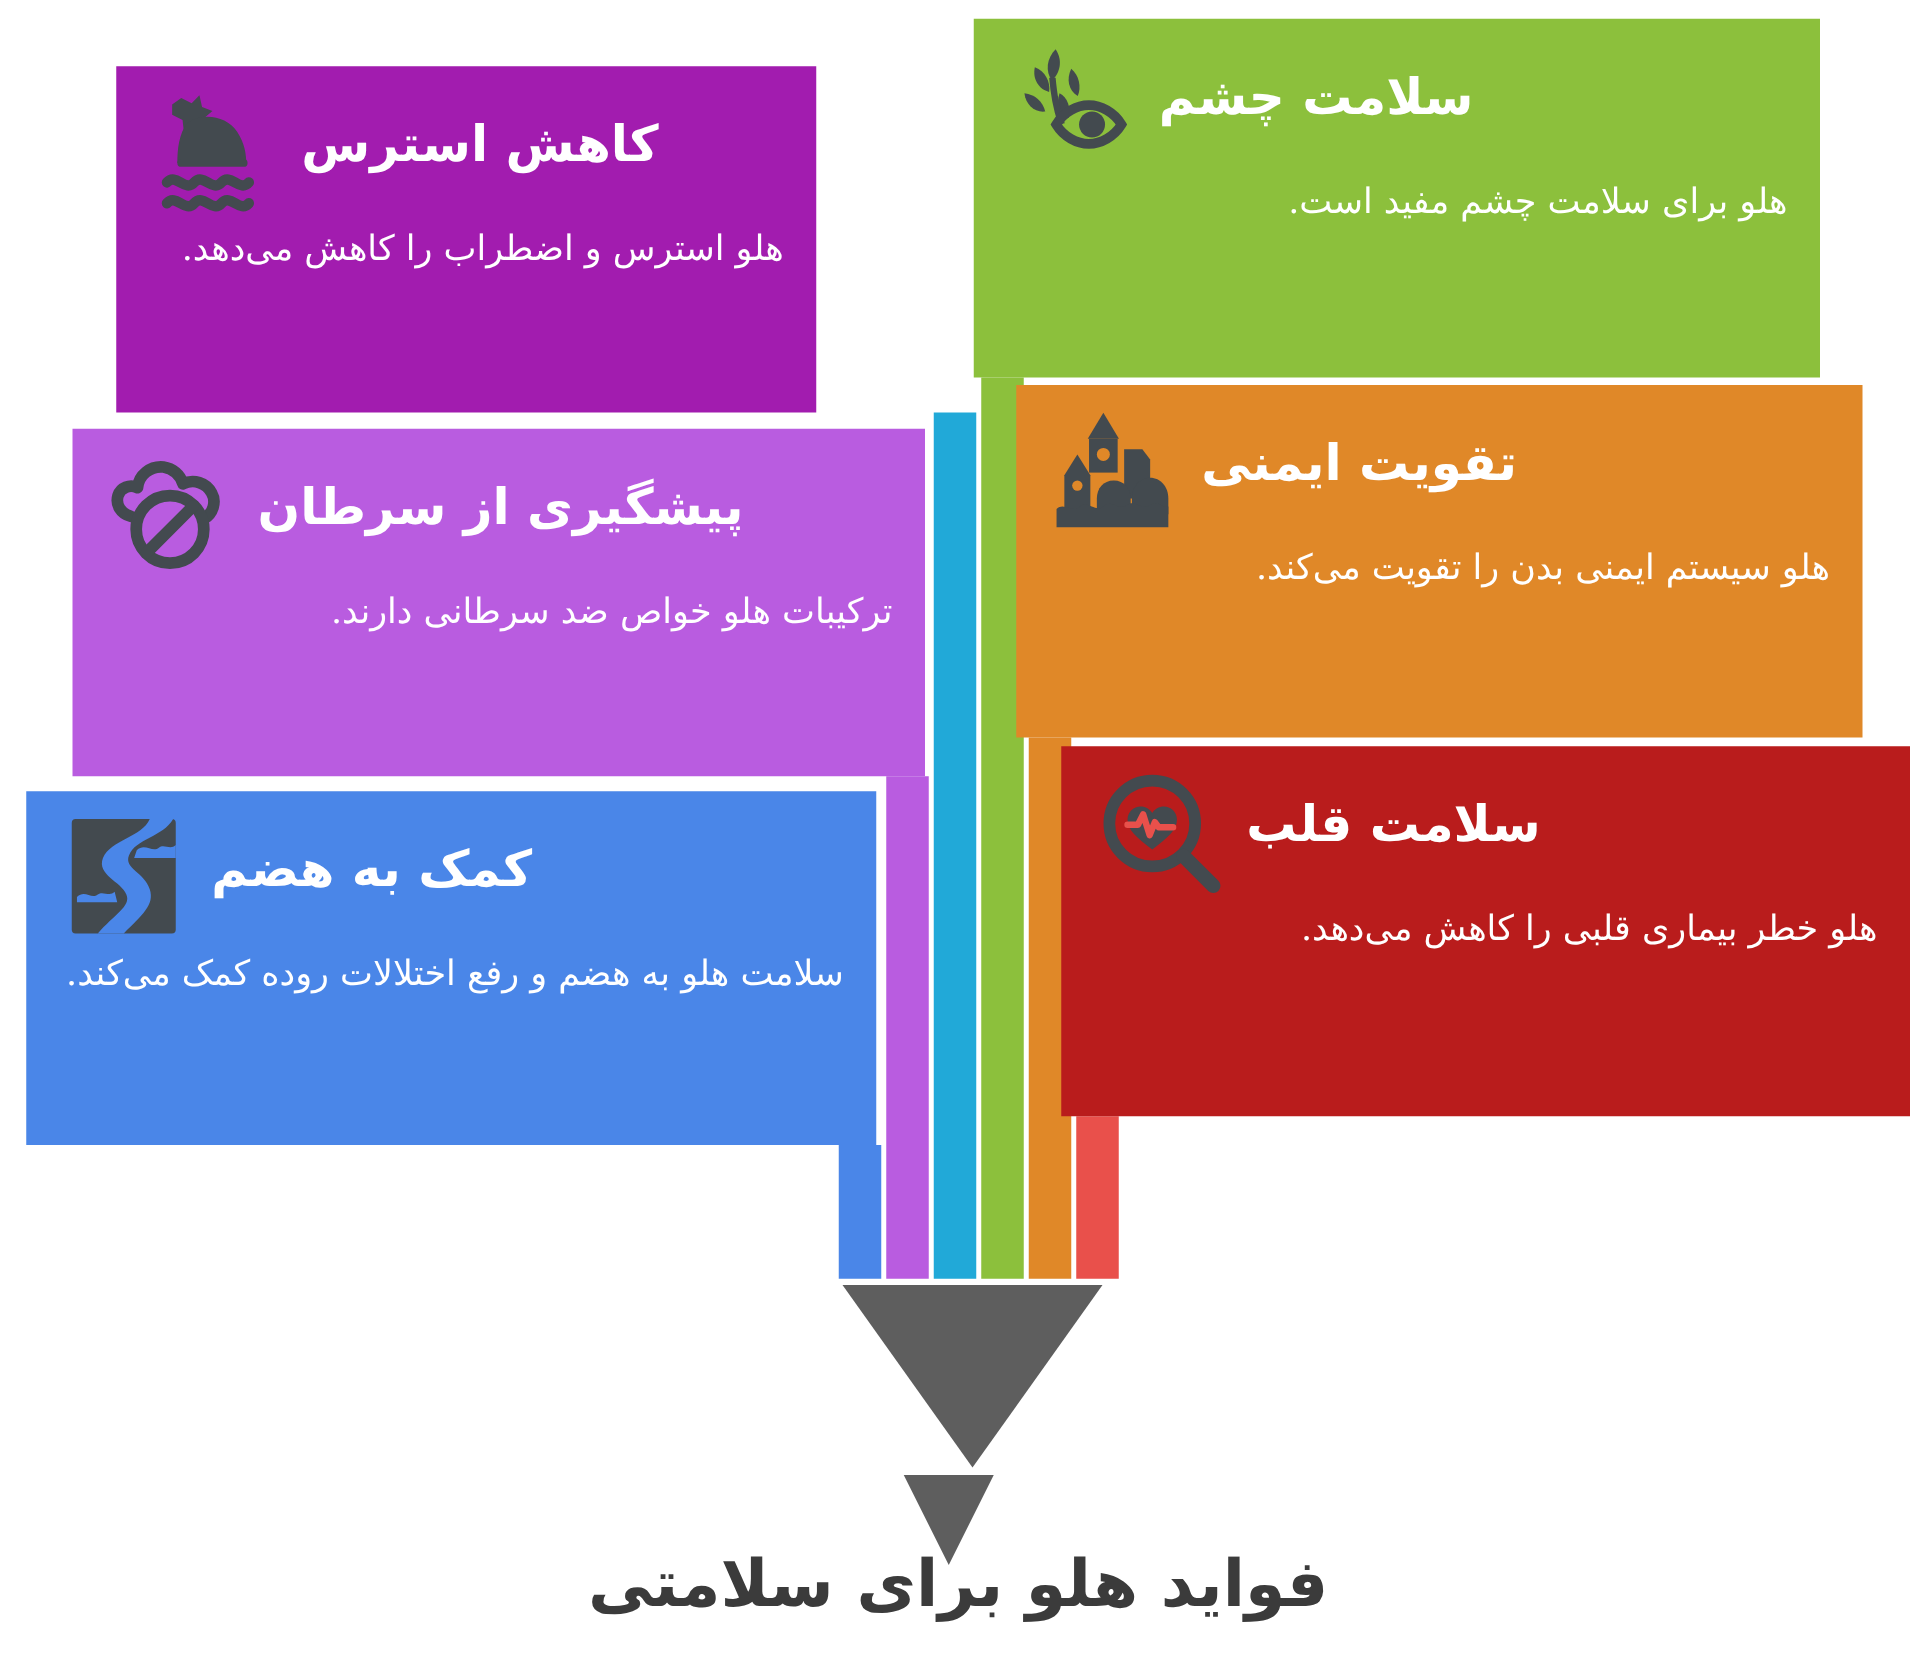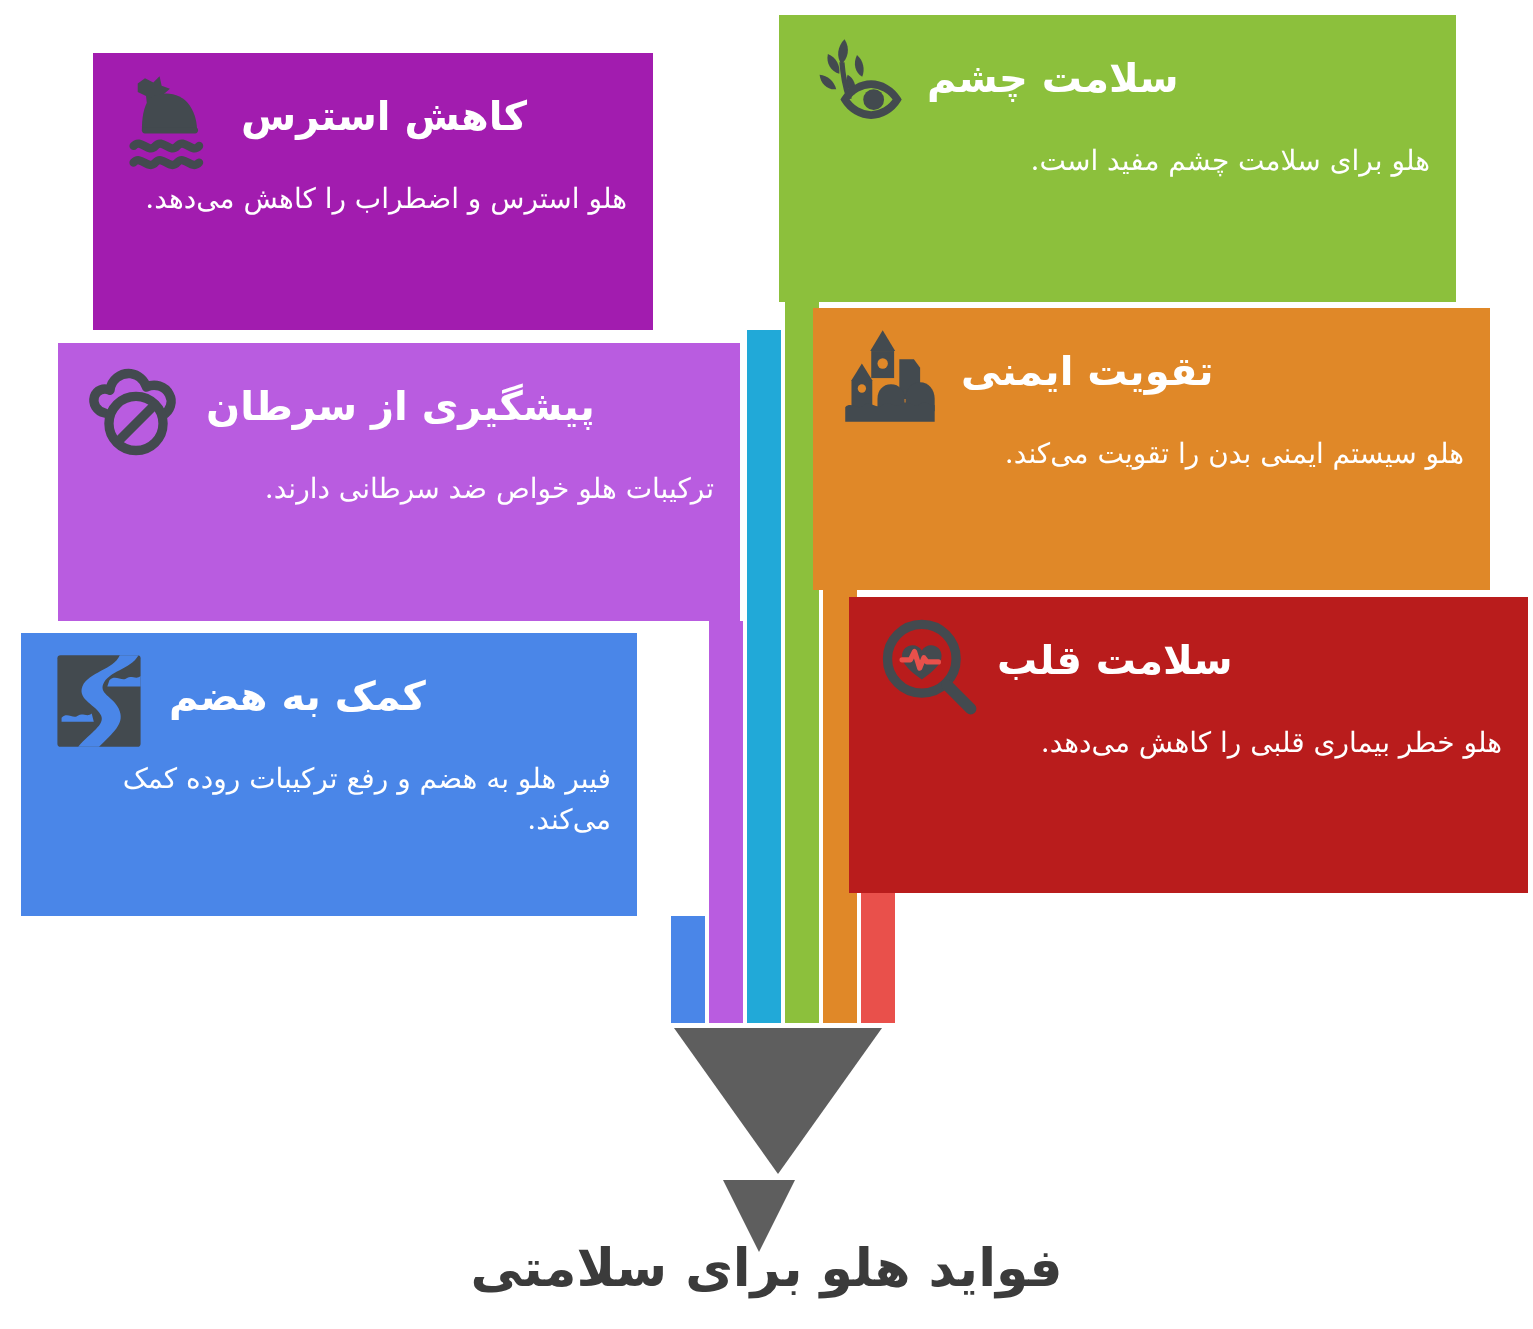--- a/index.html
+++ b/index.html
@@ -162,33 +162,33 @@
           <path d="M45 64c-12-9-19-15-19-23 0-6 5-10 10-10 4 0 7 2 9 5 2-3 5-5 9-5 5 0 10 4 10 10 0 8-7 14-19 23z" fill="#434a4f"></path>
           <path d="M26 45h8l4-8 5 16 4-10 3 4h11" fill="none" stroke="#e9504b" stroke-width="5" stroke-linecap="round" stroke-linejoin="round"></path>
           <line x1="69" y1="69" x2="92" y2="92" stroke="#434a4f" stroke-width="11" stroke-linecap="round"></line>
         </svg>
       </div>
       <div class="title">سلامت قلب</div>
     </div>
     <div class="desc">هلو خطر بیماری قلبی را کاهش می‌دهد.</div>
   </div>
 
-  <div class="panel" id="panel-digestion" style="left: 21px; top: 622px; width: 616px; height: 283px; background: rgb(74, 134, 232);">
+  <div class="panel" id="panel-digestion" style="left: 21px; top: 622px; width: 680px; height: 283px; background: rgb(74, 134, 232);">
     <div class="hdr">
       <div class="icon">
         <svg viewBox="0 0 100 100" xmlns="http://www.w3.org/2000/svg">
           <rect x="10" y="6" width="80" height="88" rx="3" fill="#434a4f"></rect>
           <path d="M70 6c-6 14-30 16-36 30-5 13 14 18 18 28 4 9-10 16-22 30h20c14-14 24-22 20-34-4-13-20-16-16-26 5-13 26-14 34-28z" fill="#4a86e8"></path>
           <path d="M14 66c6-6 11 2 16-2 4-3 9 2 13-2l2 8H14z" fill="#4a86e8"></path>
           <path d="M60 30c6-6 12 2 17-2 4-3 9 2 13-2v10H58z" fill="#4a86e8"></path>
         </svg>
       </div>
       <div class="title">کمک به هضم</div>
     </div>
-    <div class="desc">فیبر هلو به هضم و رفع ترکیبات روده کمک می‌کند.</div>
+    <div class="desc">سلامت هلو به هضم و رفع اختلالات روده کمک می‌کند.</div>
   </div>
 
   <div id="funnel-top" style="border-top-color: rgb(94, 94, 94);"></div>
   <div id="funnel-tip" style="border-top-color: rgb(94, 94, 94);"></div>
 
   <div id="main-title" style="color: rgb(59, 59, 59);">فواید هلو برای سلامتی</div>
 
 </div>
 
 </body></html>

